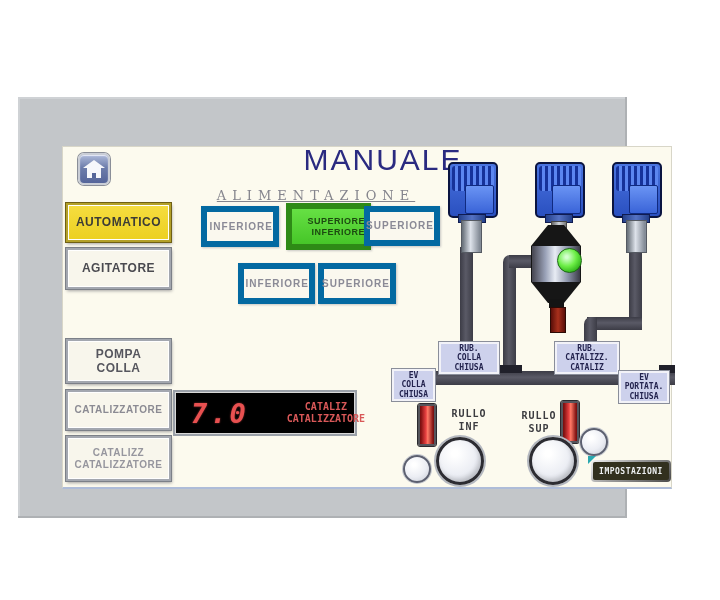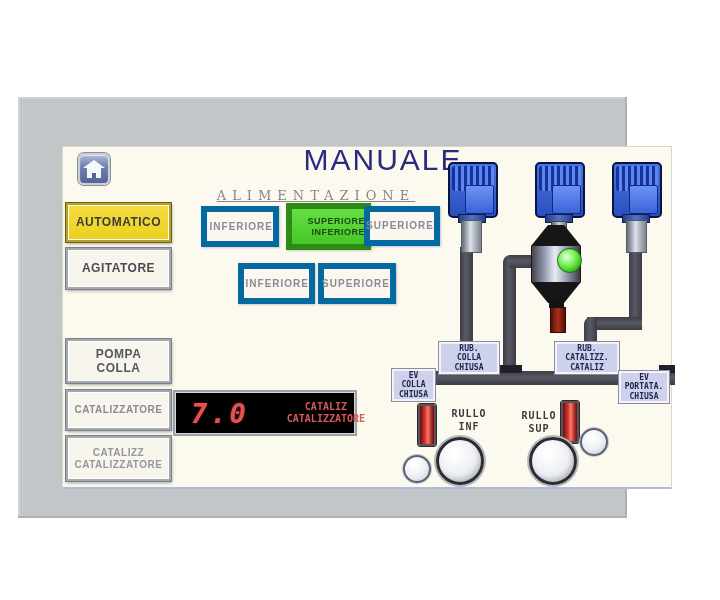--- a/index.html
+++ b/index.html
@@ -263,15 +263,19 @@
     <div class="knob small ks1"></div>
 
     <div class="rtext rt2">
       <span style="display:block">RULLO</span>
       <span style="display:block">SUP</span>
     </div>
     <div class="led l2"></div>
     <div class="knob big kb2"></div>
     <div class="knob small ks2"></div>
 
+    <div class="settings">
+      <span class="corner"></span>
+      <span class="inner">IMPOSTAZIONI</span>
+    </div>
 
   </div>
 </div>
 
 </body></html>

